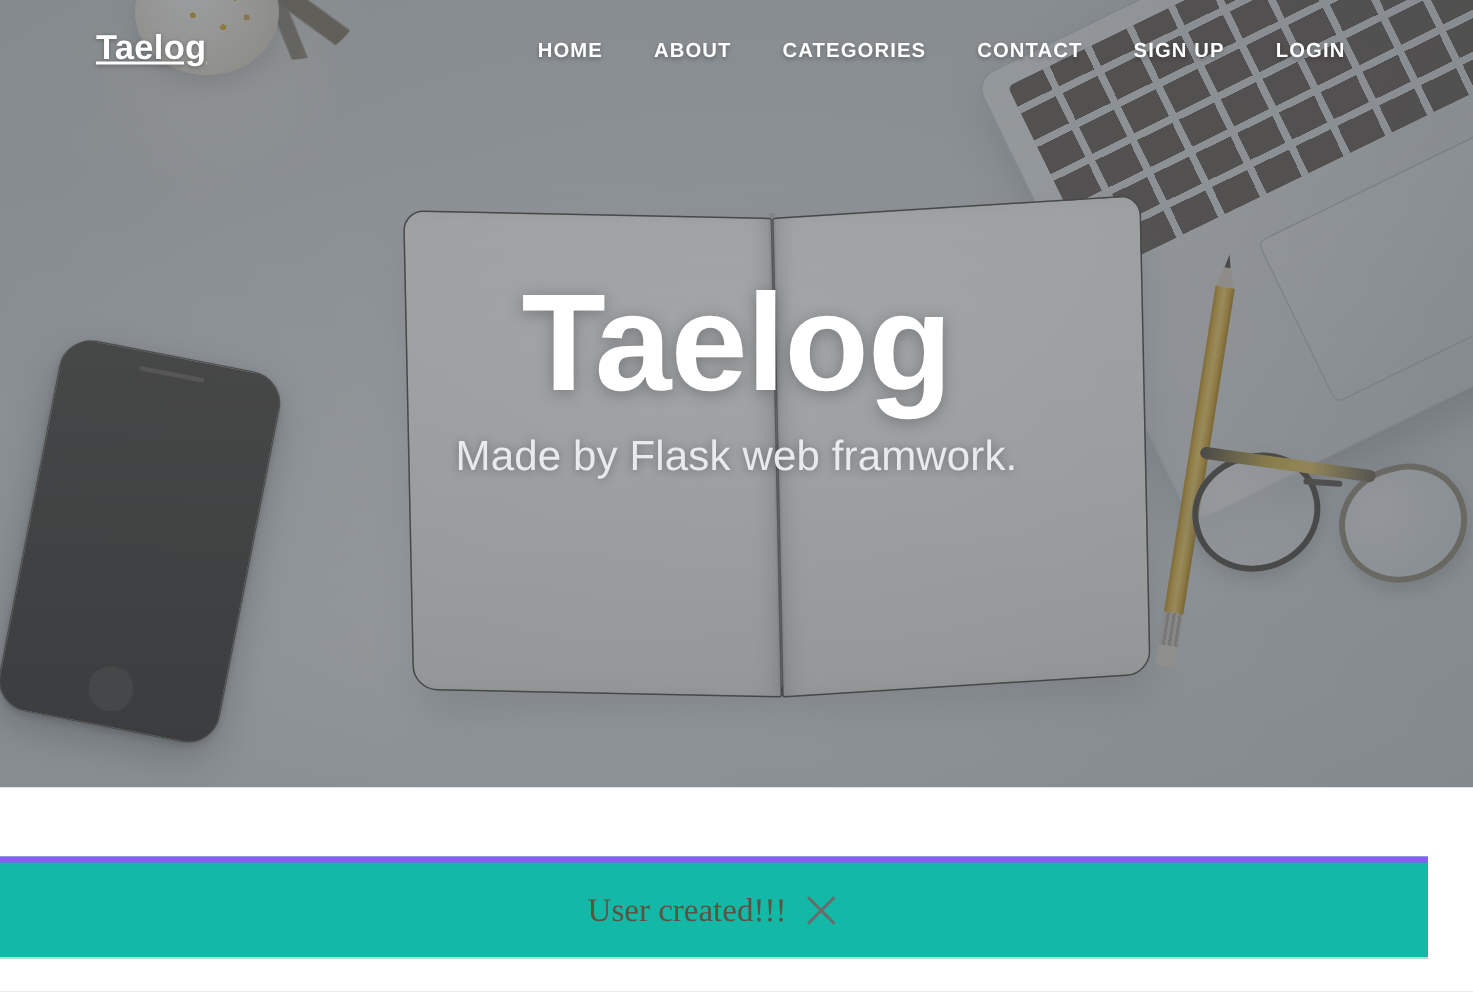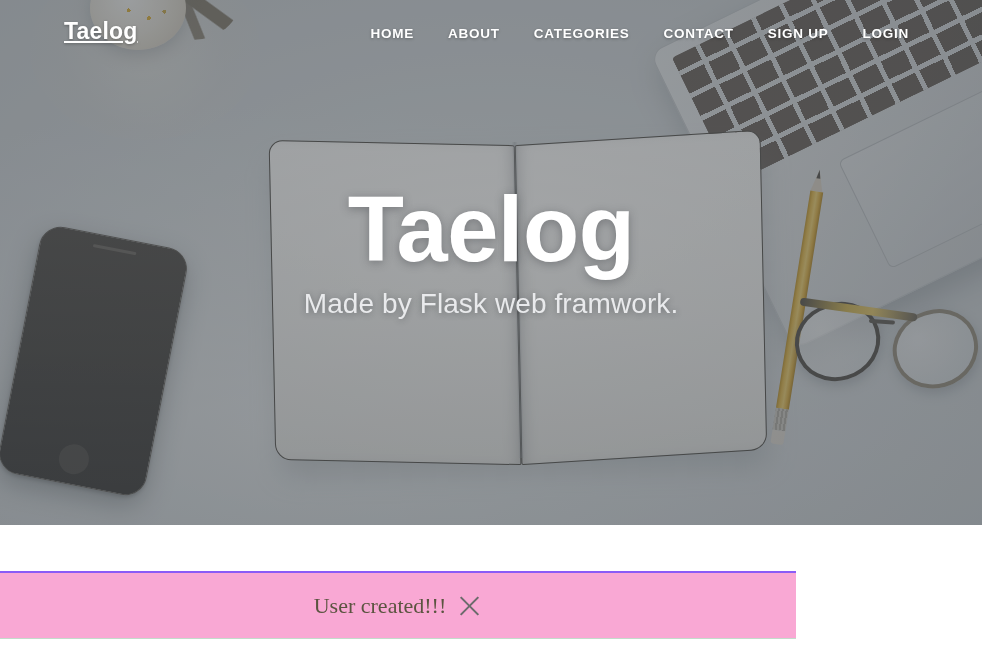--- a/index.html
+++ b/index.html
@@ -319,21 +319,21 @@
     top: 20px;
     font-size: 23px;
     font-weight: bold;
     color: #ffffff;
     letter-spacing: 0.2px;
     text-shadow: 0 1px 3px rgba(0,0,0,0.30);
     line-height: 1;
   }
   .nav-links {
     position: absolute;
-    right: 56px;
+    right: 68px;
     top: 25px;
     display: flex;
     align-items: flex-end;
     gap: 0;
     list-style: none;
   }
   .nav-links li { display: block; }
   .nav-link {
     display: block;
     padding: 0 17px;
@@ -386,24 +386,24 @@
     width: 982px;
     height: 46px;
     background: #ffffff;
   }
 
   
   .alert {
     position: absolute;
     left: 0;
     top: 571px;
-    width: 796px;
+    width: 952px;
     height: 68px;
-    background: #f9a8d4;
-    border-top: 2px solid #8b5cf6;
+    background: #14b8a6;
+    border-top: 4px solid #8b5cf6;
     border-bottom: 1px solid #c3dbcb;
     display: flex;
     align-items: center;
     justify-content: center;
     z-index: 20;
   }
   .alert-inner {
     display: flex;
     align-items: center;
     gap: 10px;

